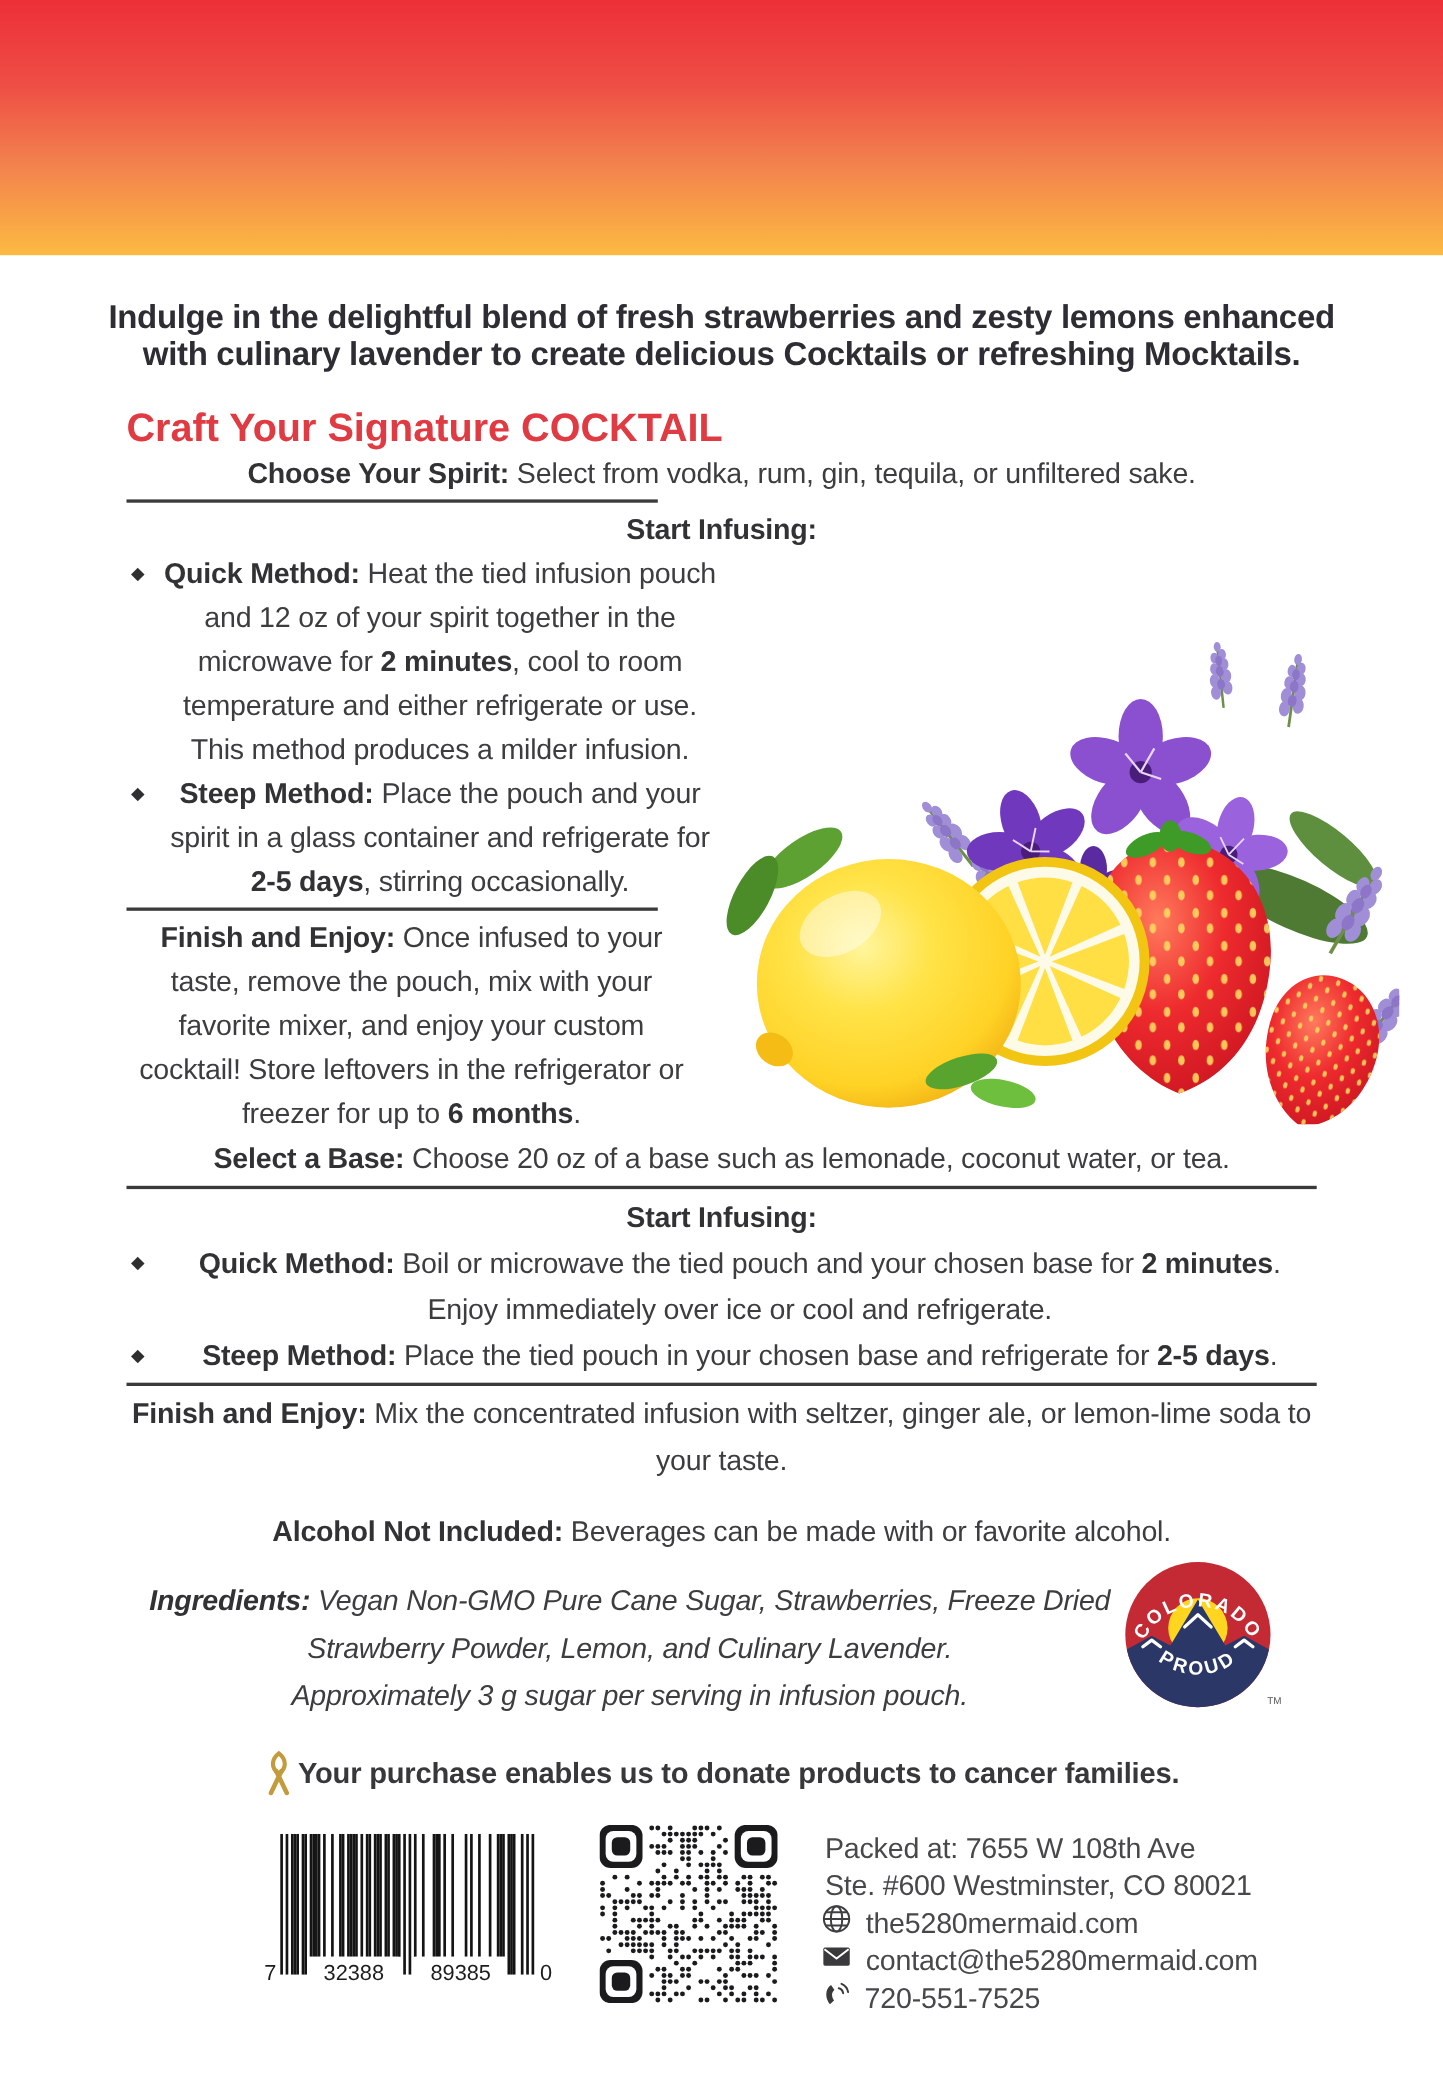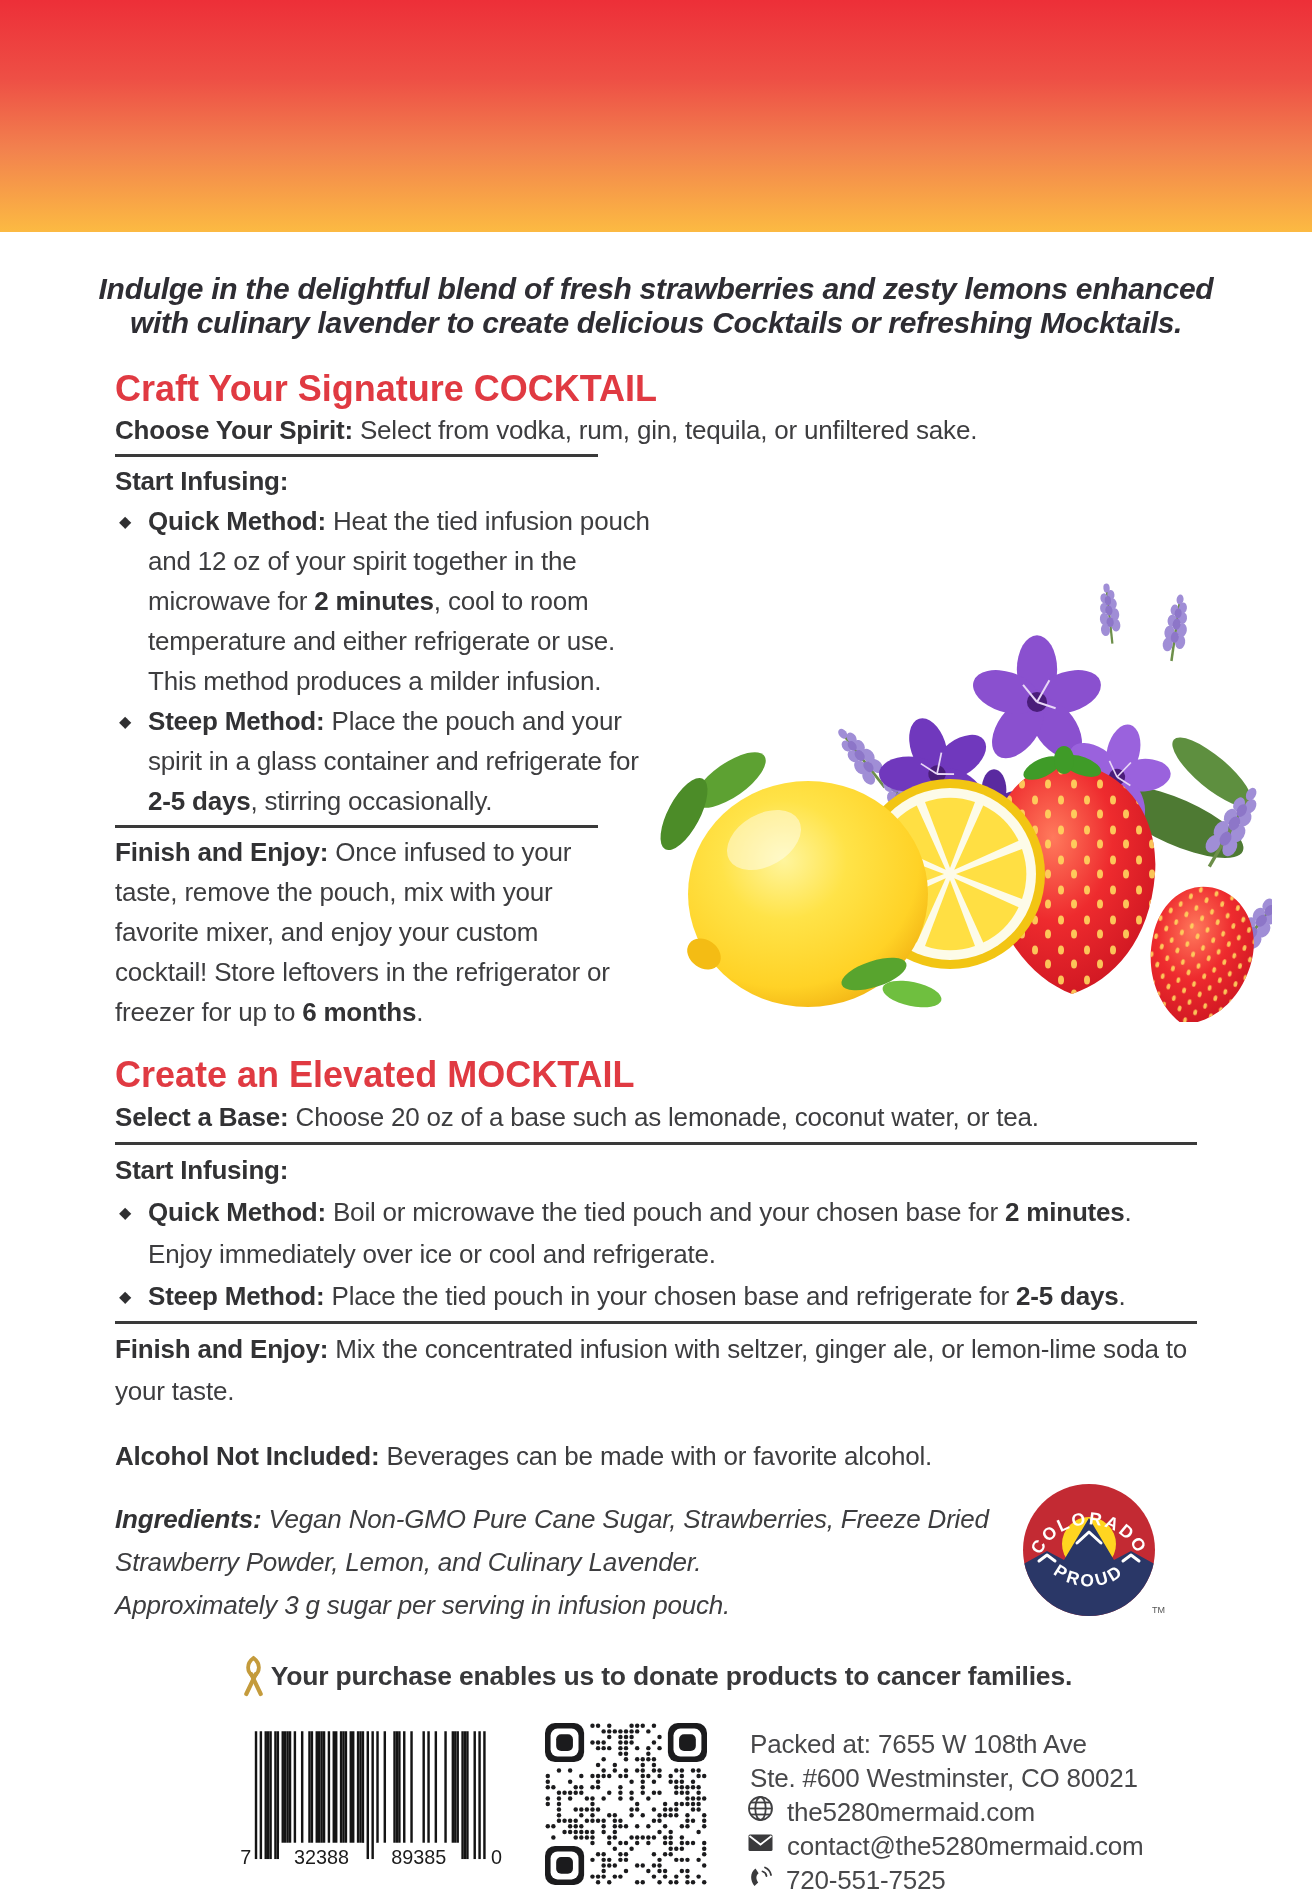--- a/index.html
+++ b/index.html
@@ -2,24 +2,24 @@
 <html style="--c-banner-top: #ed2f38; --c-banner-bottom: #fcba42; --c-heading-red: #e03a42; --c-text-dark: #3d3d3f; --c-intro-dark: #2e2d33; --c-ribbon-gold: #c49b3c; --c-badge-red: #c32a33; --c-badge-navy: #2a3767; --c-badge-yellow: #ffd520;"><head>
 <meta charset="utf-8">
 <style>
   html,body{margin:0;padding:0;background:#e8e8e8;}
   .page{position:relative;width:1312px;height:1891px;margin:0 auto;background:#fff;overflow:hidden;
         font-family:"Liberation Sans",sans-serif;color:var(--c-text-dark,#3d3d3f);}
   
   .banner{height:232px;width:100%;
           background:linear-gradient(180deg,var(--c-banner-top,#ed2f38) 0%,#ee4f45 34%,#f2814e 64%,var(--c-banner-bottom,#fcba42) 100%);}
   .intro{margin:40px auto 0;max-width:1165px;text-align:center;font-weight:bold;font-size:30px;
-         line-height:34px;color:var(--c-intro-dark,#2e2d33);letter-spacing:-0.3px;font-style:italic;}
+         line-height:34px;color:var(--c-intro-dark,#2e2d33);letter-spacing:-0.3px;}
   .content{position:relative;padding:0 115px;}
   .h-red{color:var(--c-heading-red,#e03a42);font-weight:bold;font-size:36px;line-height:34px;margin:32px 0 4px;}
-  .body{font-size:26px;line-height:40px;margin:0;letter-spacing:-0.2px;}
+  .body{font-size:26px;line-height:40px;margin:0;letter-spacing:-0.2px;text-align:center;}
   .body b{color:#323234;}
   .mock .body{line-height:42px;}
   .rule{border:0;border-top:3px solid #3a3a3a;margin:4px 0 4px;}
   .rule.narrow{width:483px;margin-left:0;}
   .narrowcol{width:537px;}
   .full{max-width:1085px;}
   .bullet{position:relative;padding-left:33px;}
   .dia{position:absolute;left:4px;top:1px;font-size:16px;color:#2f2f31;}
   .alcohol{margin-top:24px;}
   .ing-wrap{position:relative;margin-top:22px;}
@@ -174,21 +174,20 @@
         </p>
         <p class="body bullet">
           <span class="dia">◆</span><b>Steep Method:</b><span> Place the pouch and your spirit in a glass container and refrigerate for </span><b>2-5 days</b><span>, stirring occasionally.</span>
         </p>
       </div>
       <div class="rule narrow"></div>
       <p class="body narrowcol" style="width:518px;"><b>Finish and Enjoy:</b><span> Once infused to your taste, remove the pouch, mix with your favorite mixer, and enjoy your custom cocktail! Store leftovers in the refrigerator or freezer for up to </span><b>6 months</b><span>.</span></p>
     </div>
 
     <div class="mock">
-      <h2 class="h-red" style="margin-top:26px;">Create an Elevated MOCKTAIL</h2>
       <p class="body full"><b>Select a Base:</b><span> Choose 20 oz of a base such as lemonade, coconut water, or tea.</span></p>
       <div class="rule"></div>
       <p class="body"><b>Start Infusing:</b></p>
       <p class="body bullet full">
         <span class="dia">◆</span><b>Quick Method:</b><span> Boil or microwave the tied pouch and your chosen base for </span><b>2 minutes</b><span>. Enjoy immediately over ice or cool and refrigerate.</span>
       </p>
       <p class="body bullet full">
         <span class="dia">◆</span><b>Steep Method:</b><span> Place the tied pouch in your chosen base and refrigerate for </span><b>2-5 days</b><span>.</span>
       </p>
       <div class="rule"></div>

